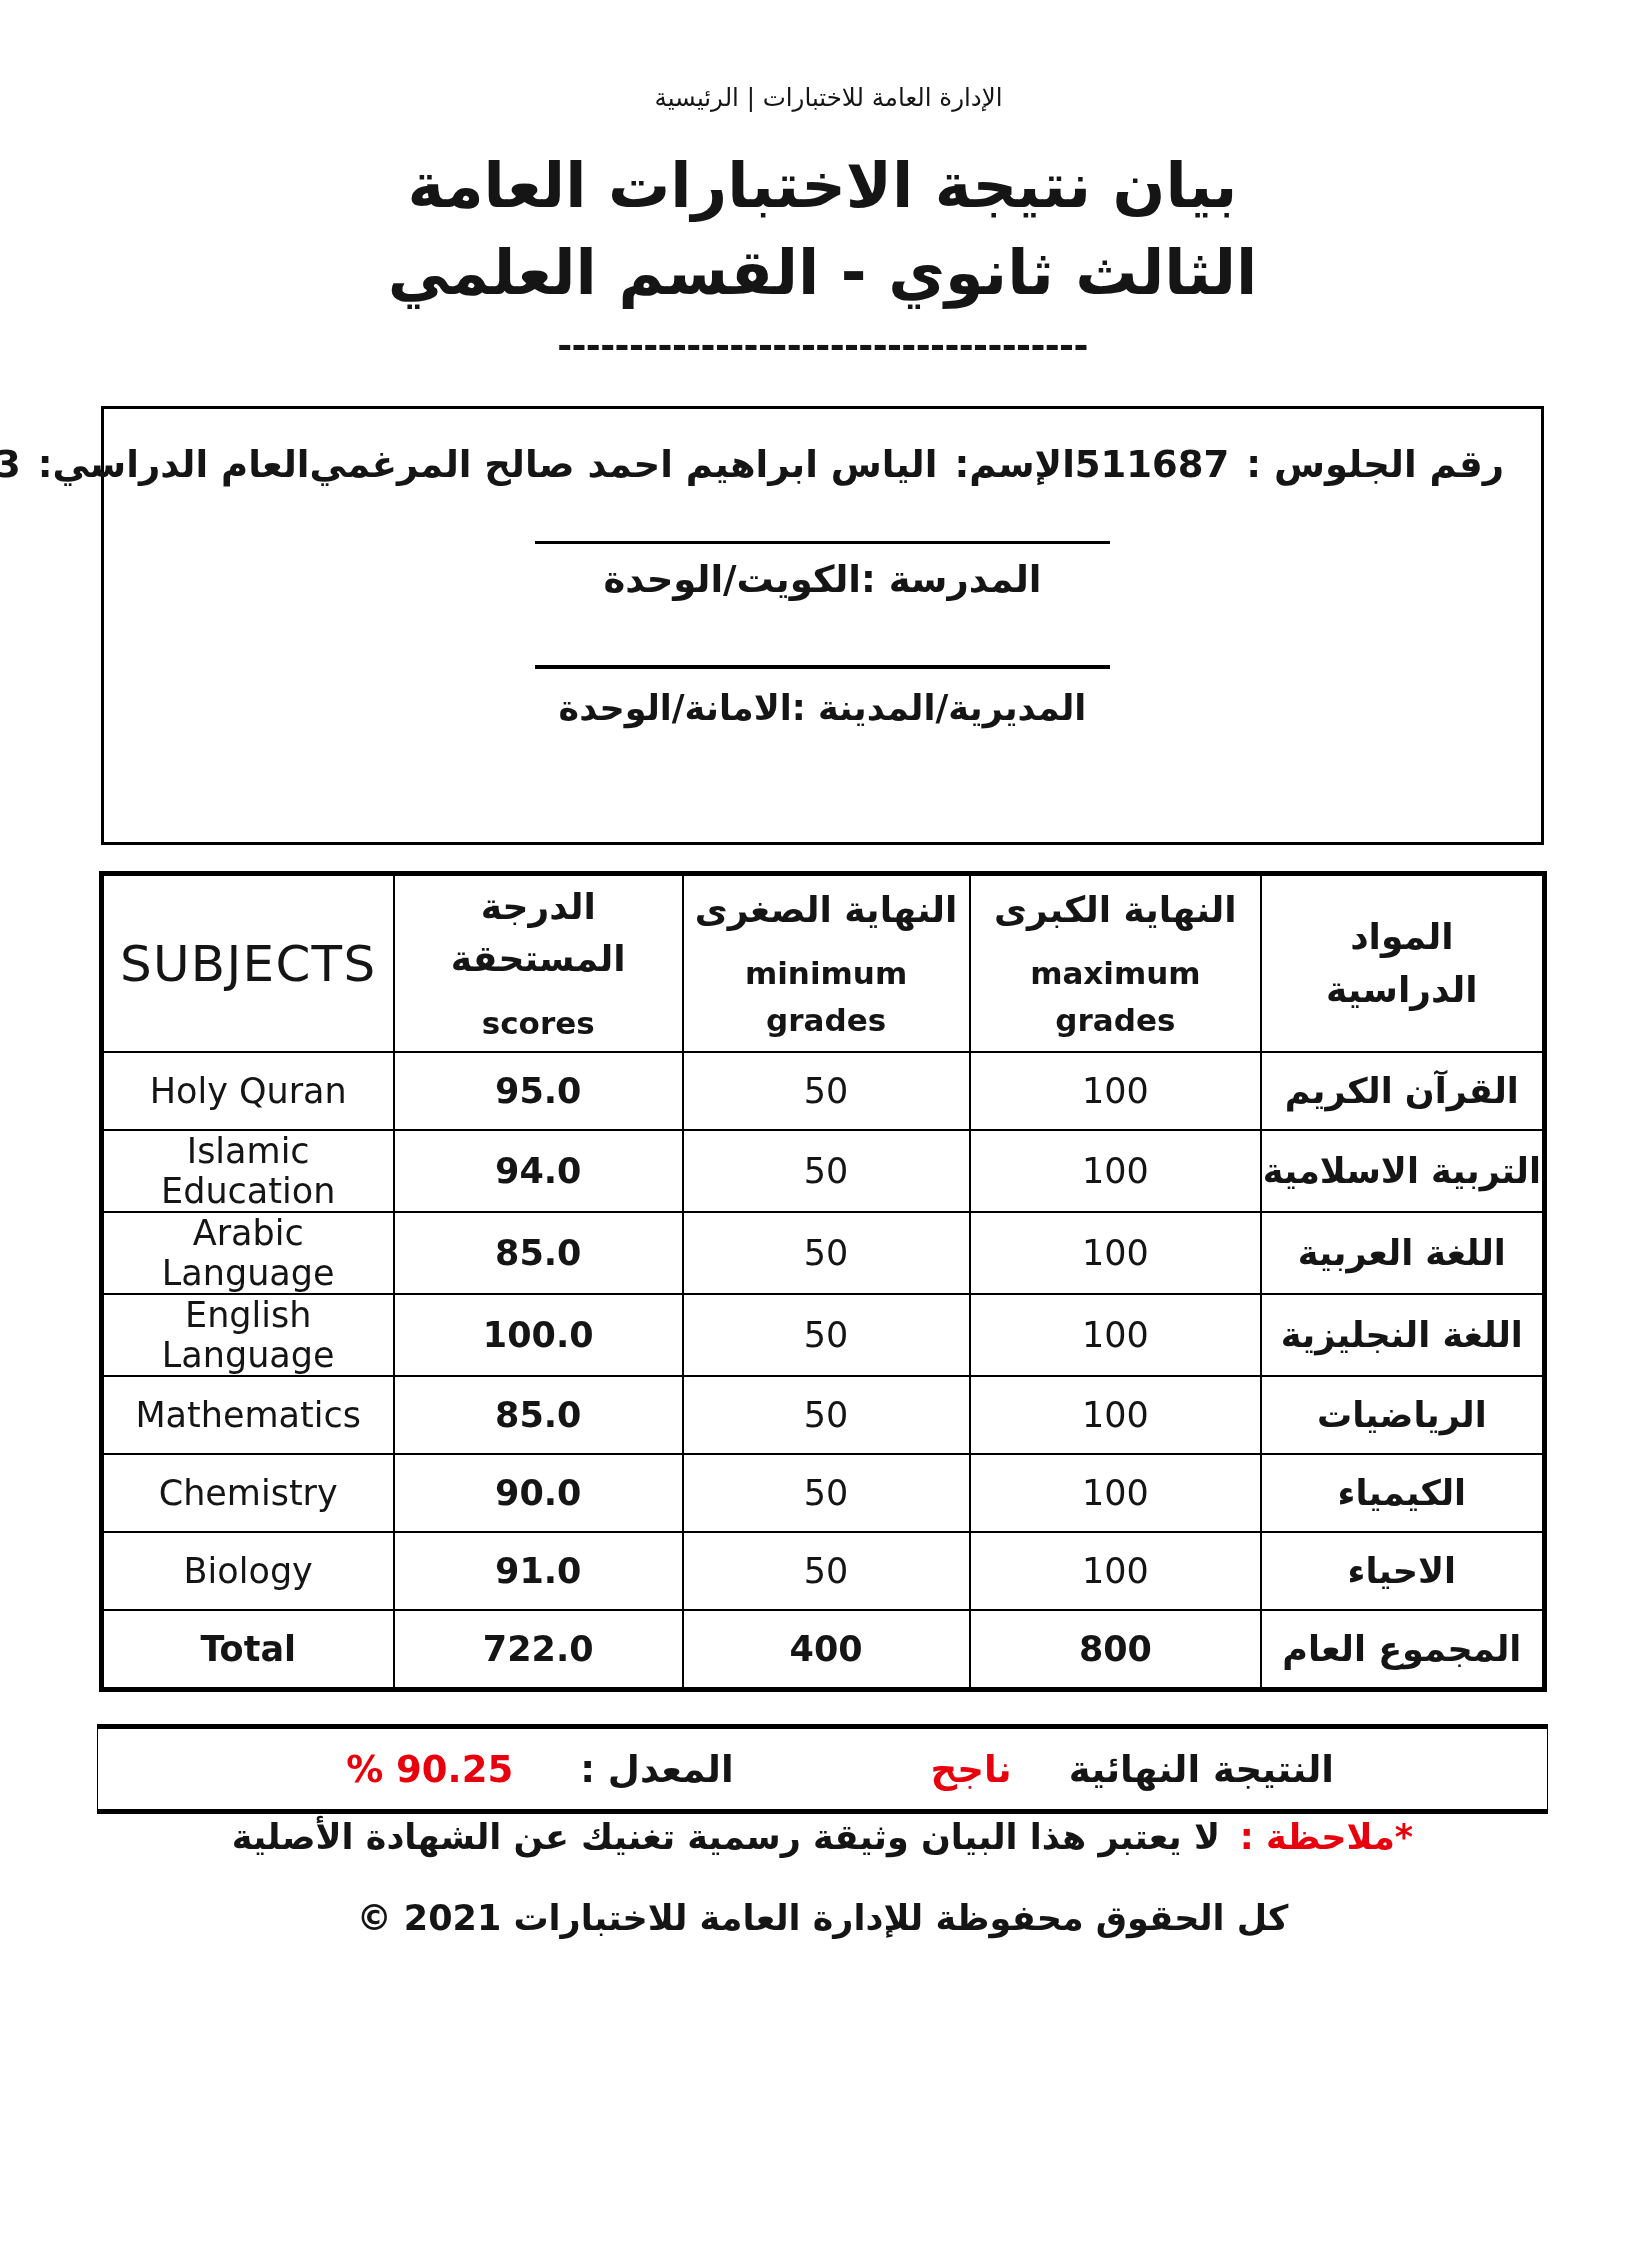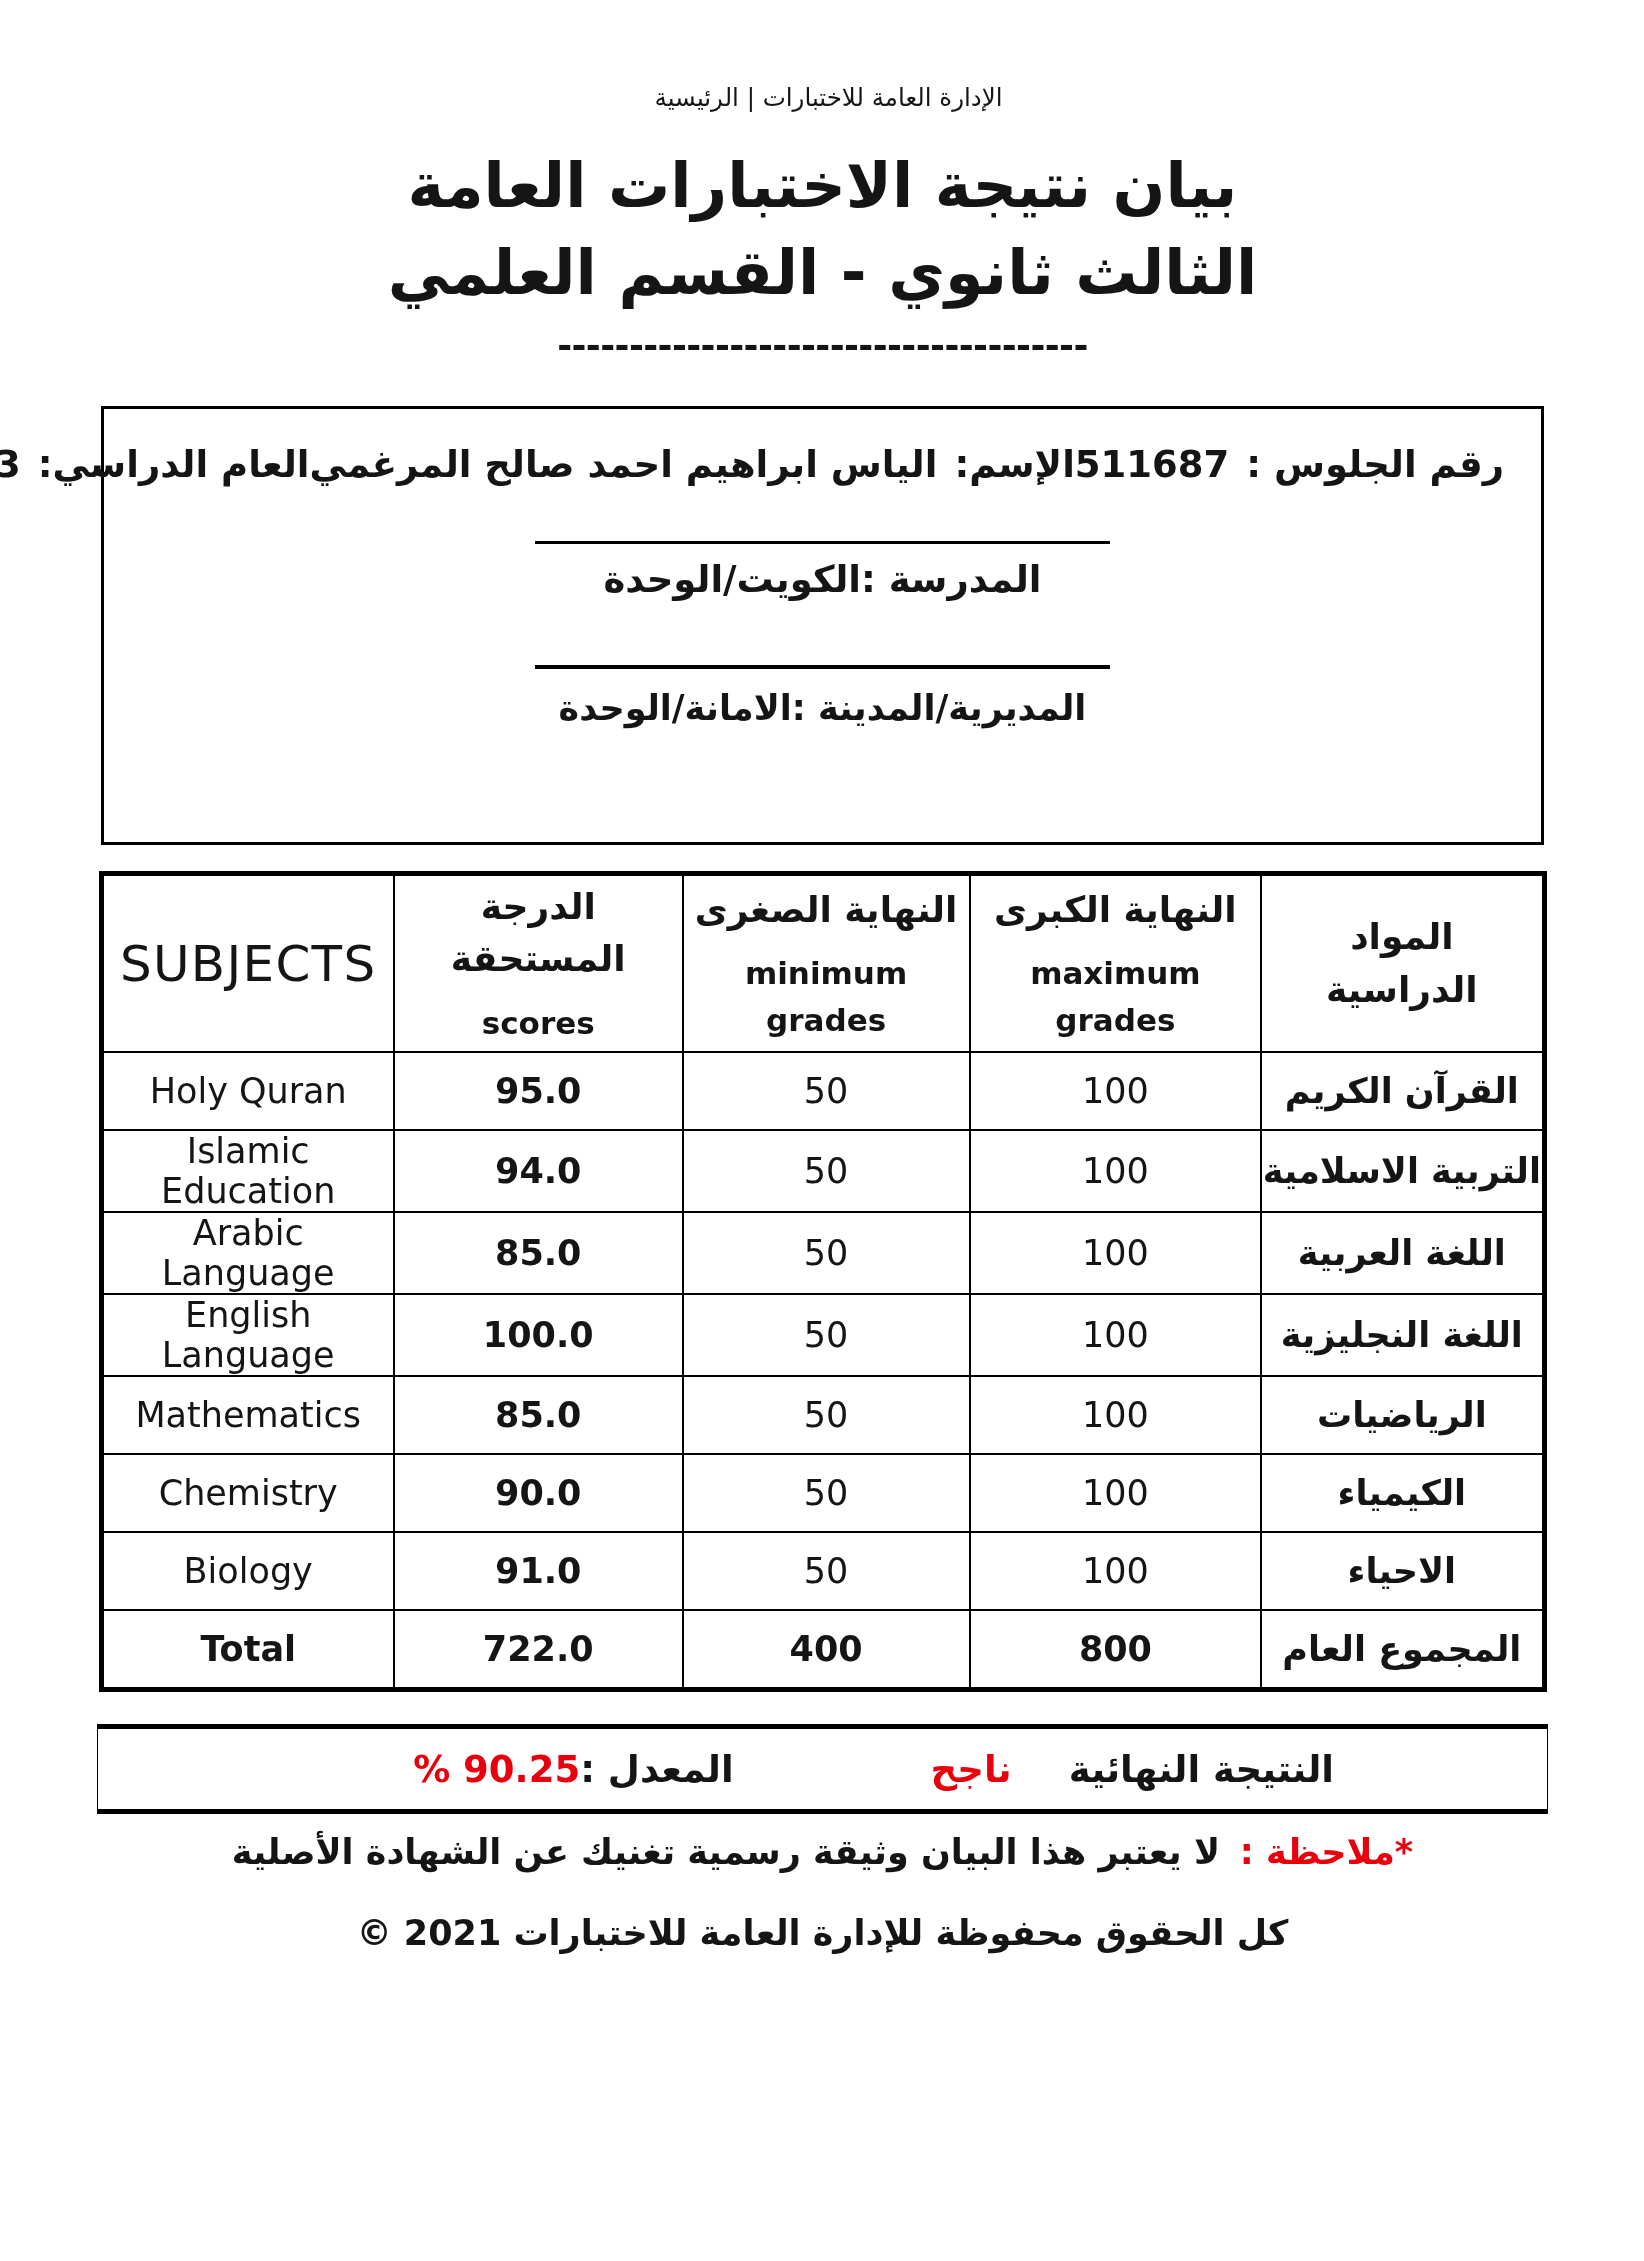--- a/index.html
+++ b/index.html
@@ -67,24 +67,24 @@
 
   
   .result-box{
     box-sizing:border-box;width:1451px;height:90px;margin:32px auto 0;
     border:1.9px solid #000;border-top-width:5.8px;border-bottom-width:5.8px;
     display:flex;align-items:center;font-size:37px;font-weight:bold;
   }
   .result-final-label{margin-right:213px;}
   .result-final-value{margin-right:57px;}
   .result-avg-label{margin-right:197px;}
-  .result-avg-value{}
-
-  
-  .note{margin-top:18px;font-size:35px;font-weight:bold;}
+  .result-avg-value{margin-right:67px;}
+
+  
+  .note{margin-top:3px;font-size:35px;font-weight:bold;}
   .note-label{margin-left:7.7px;}
   .footer{margin-top:41px;font-size:35px;font-weight:bold;}
 </style>
 </head>
 <body>
 
 <div class="page-header center rtl">الإدارة العامة للاختبارات | الرئيسية</div>
 
 <div class="title title-1 center rtl">بيان نتيجة الاختبارات العامة</div>
 <div class="title title-2 center rtl">الثالث ثانوي - القسم العلمي</div>

